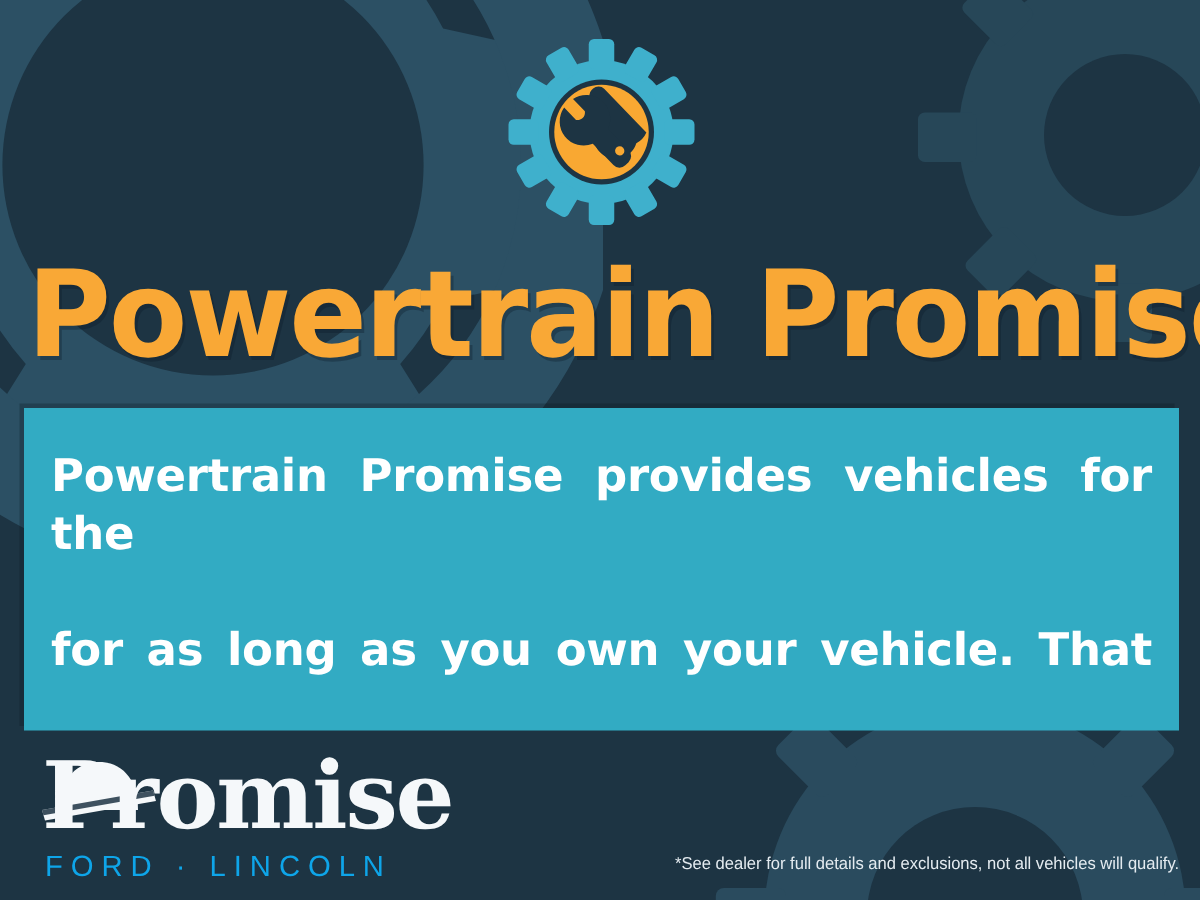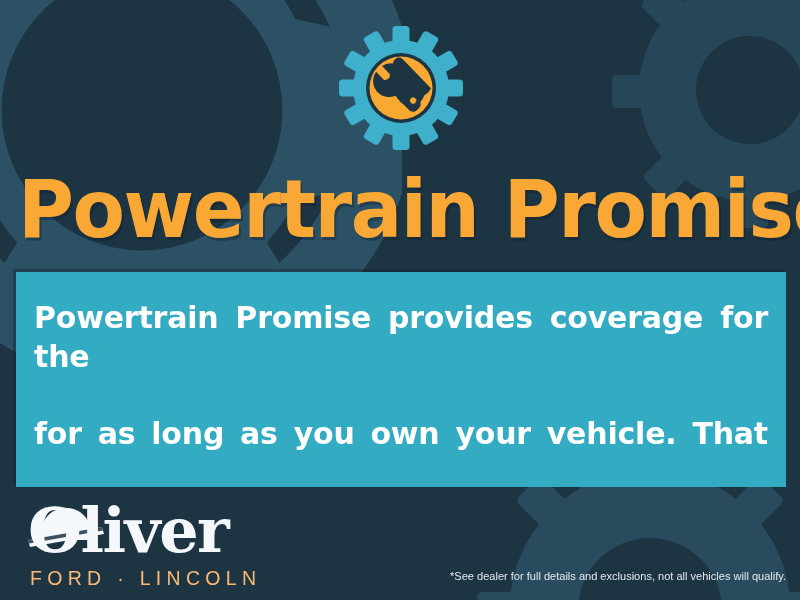--- a/index.html
+++ b/index.html
@@ -112,21 +112,21 @@
     font-weight: bold;
     font-size: 62px;
     line-height: 62px;
     letter-spacing: -1.5px;
     white-space: nowrap;
   }
   #logo-sub {
     position: absolute;
     left: 4px;
     top: 68px;
-    color: #fdba74;
+    color: #0ea5e9;
     font-family: "Liberation Sans", sans-serif;
     font-weight: normal;
     font-size: 19.5px;
     line-height: 20px;
     letter-spacing: 5.3px;
     white-space: nowrap;
   }
 
   
   #footnote {
@@ -242,32 +242,32 @@
           <circle cx="0" cy="16.5" r="3.1" fill="#f9a832"></circle>
         </g>
       </g>
     </svg>
   </div>
 
   <div id="headline">Powertrain Promise</div>
 
   <div id="callout">
     <div id="callout-text">
-      <span class="just">Powertrain Promise provides coverage for the</span>
+      <span class="just">Powertrain Promise provides vehicles for the</span>
       <span class="just">for as long as you own your vehicle. That</span>
 
     </div>
   </div>
 
   <div id="logo">
     <svg width="232" height="90" viewBox="0 0 232 90" aria-hidden="true">
 
       <path d="M14 40 C14 18, 26 8, 40 8 C54 8, 66 18, 66 40 Z" fill="#F5F8FA"></path>
       <path d="M2 40 L76 27 L78 34 L4 47 Z" fill="#F5F8FA"></path>
       <path d="M2 40 L76 27 L77 30.5 L3 43.5 Z" fill="#1d3443" opacity="0.85"></path>
     </svg>
-    <div id="logo-wordmark">Oliver</div>
+    <div id="logo-wordmark">Promise</div>
     <div id="logo-sub">FORD · LINCOLN</div>
   </div>
 
   <div id="footnote">*See dealer for full details and exclusions, not all vehicles will qualify.</div>
 
 </div>
 
 </body></html>

